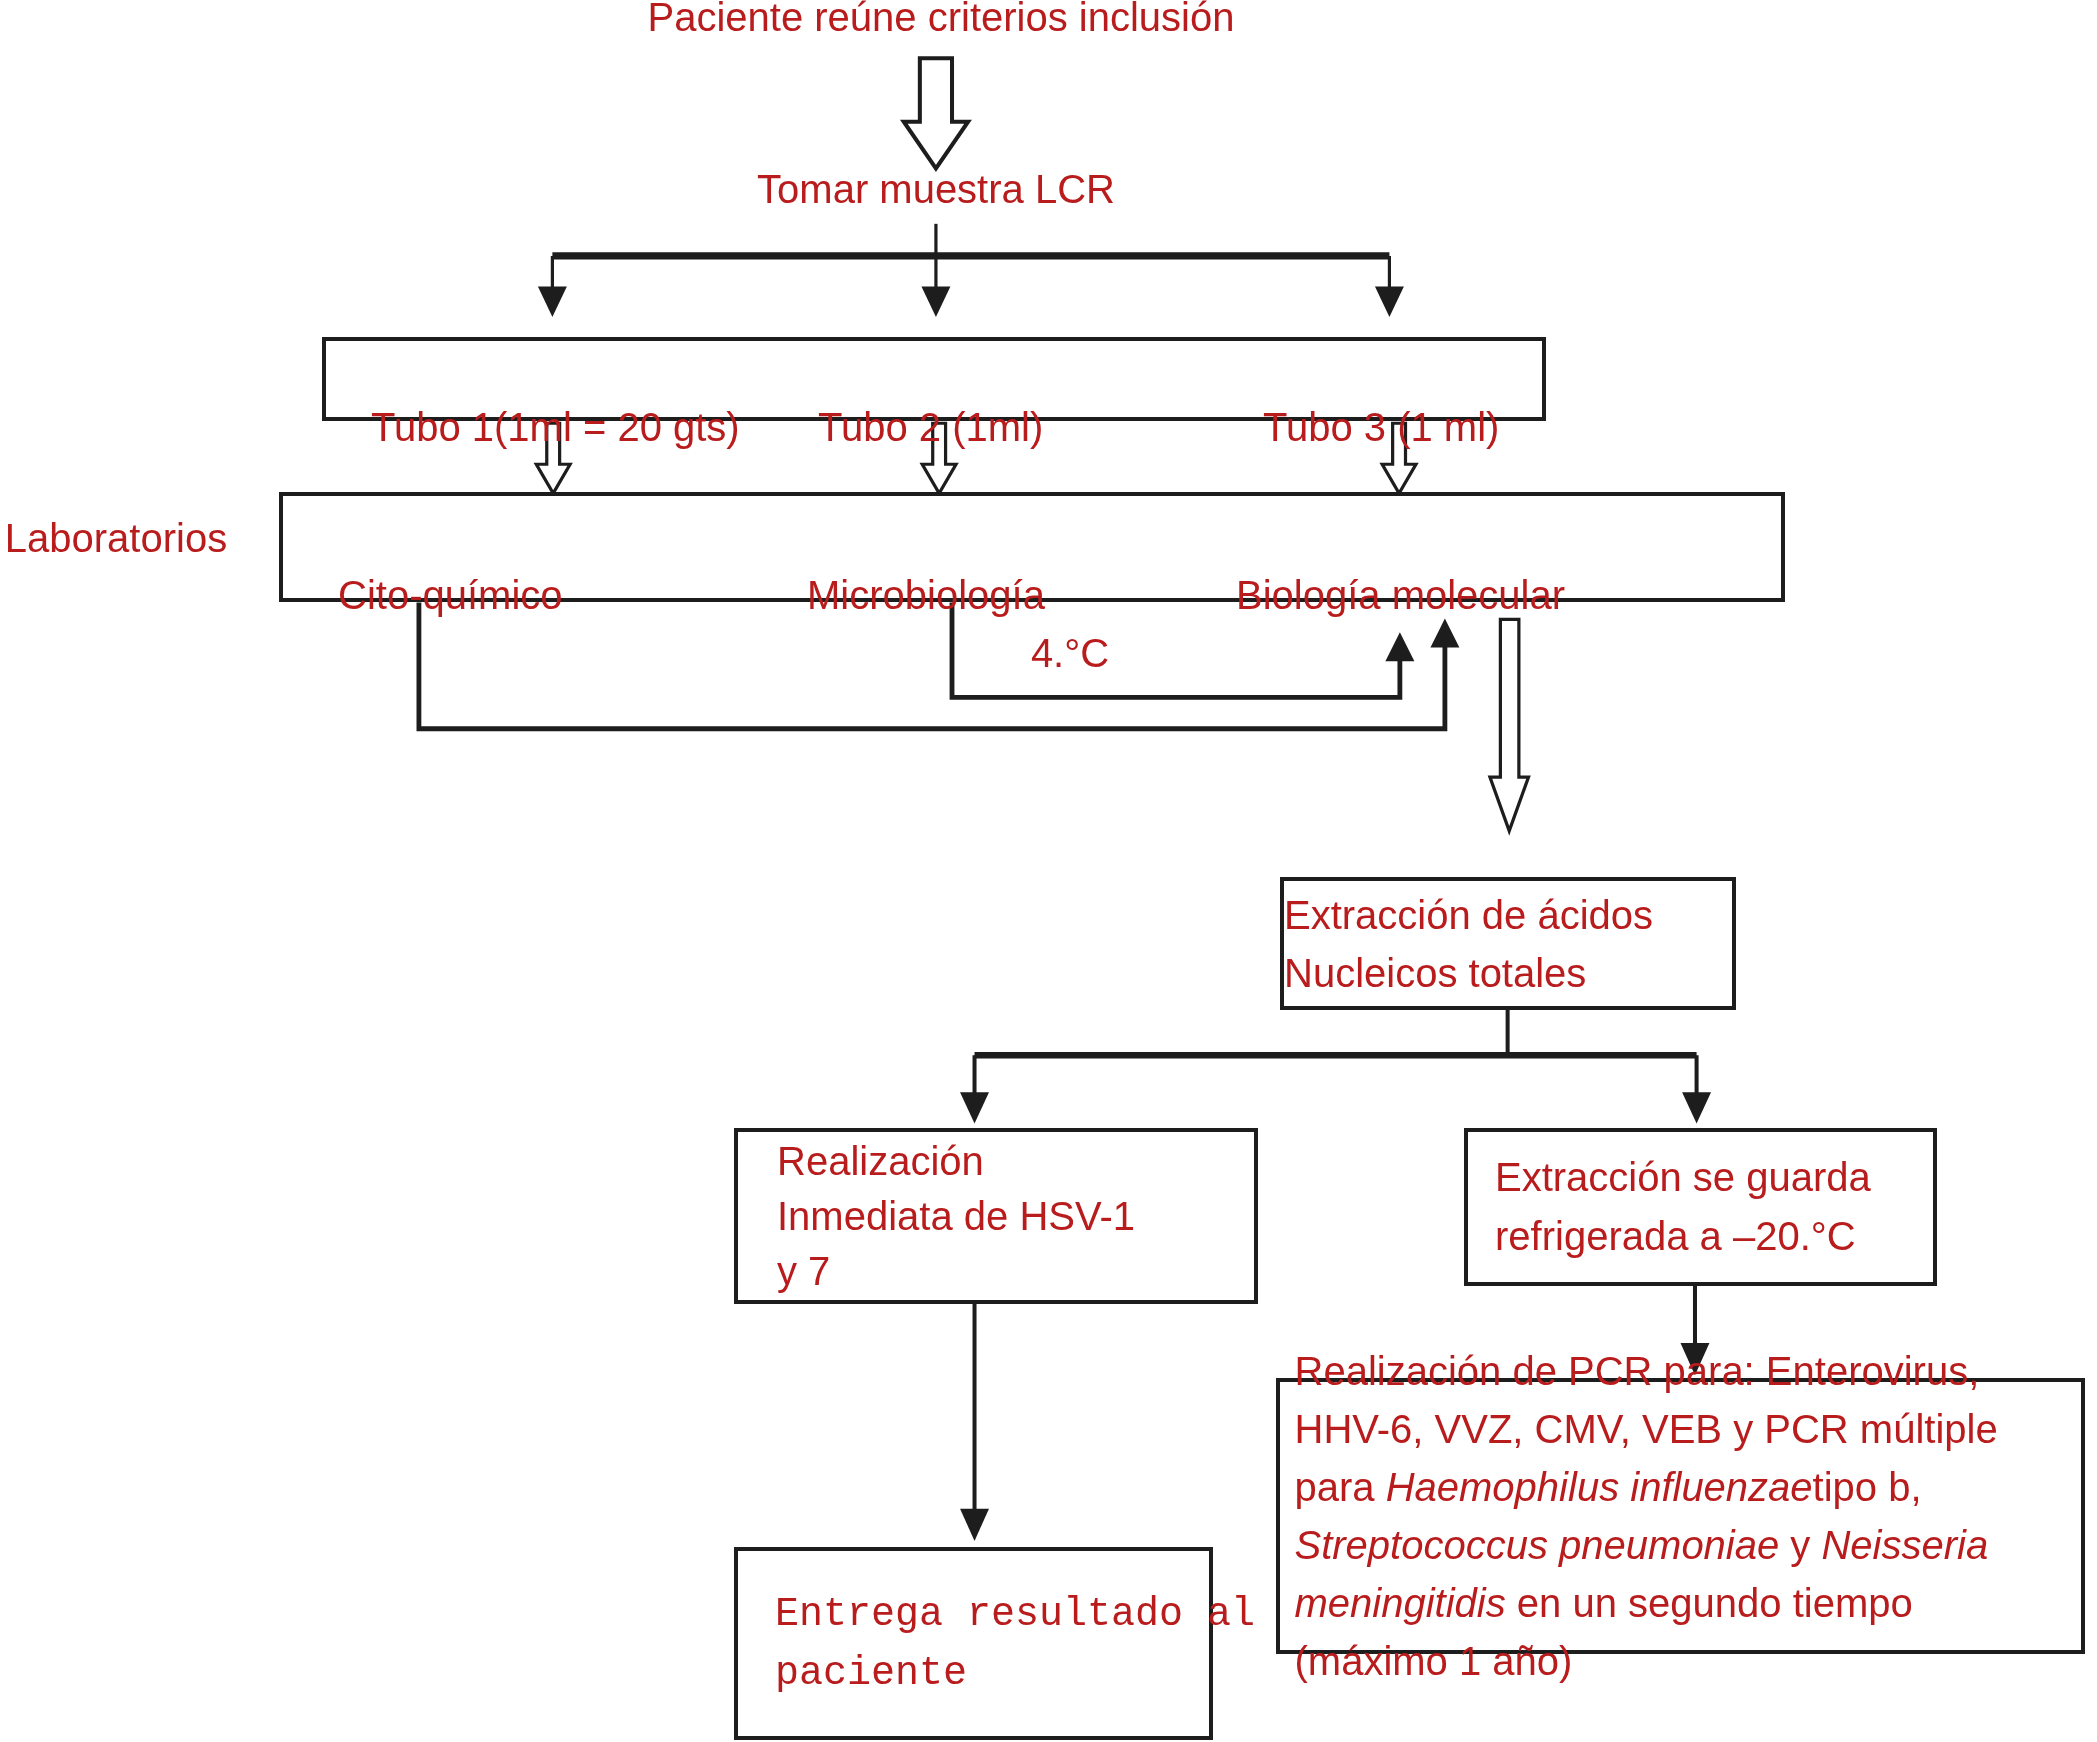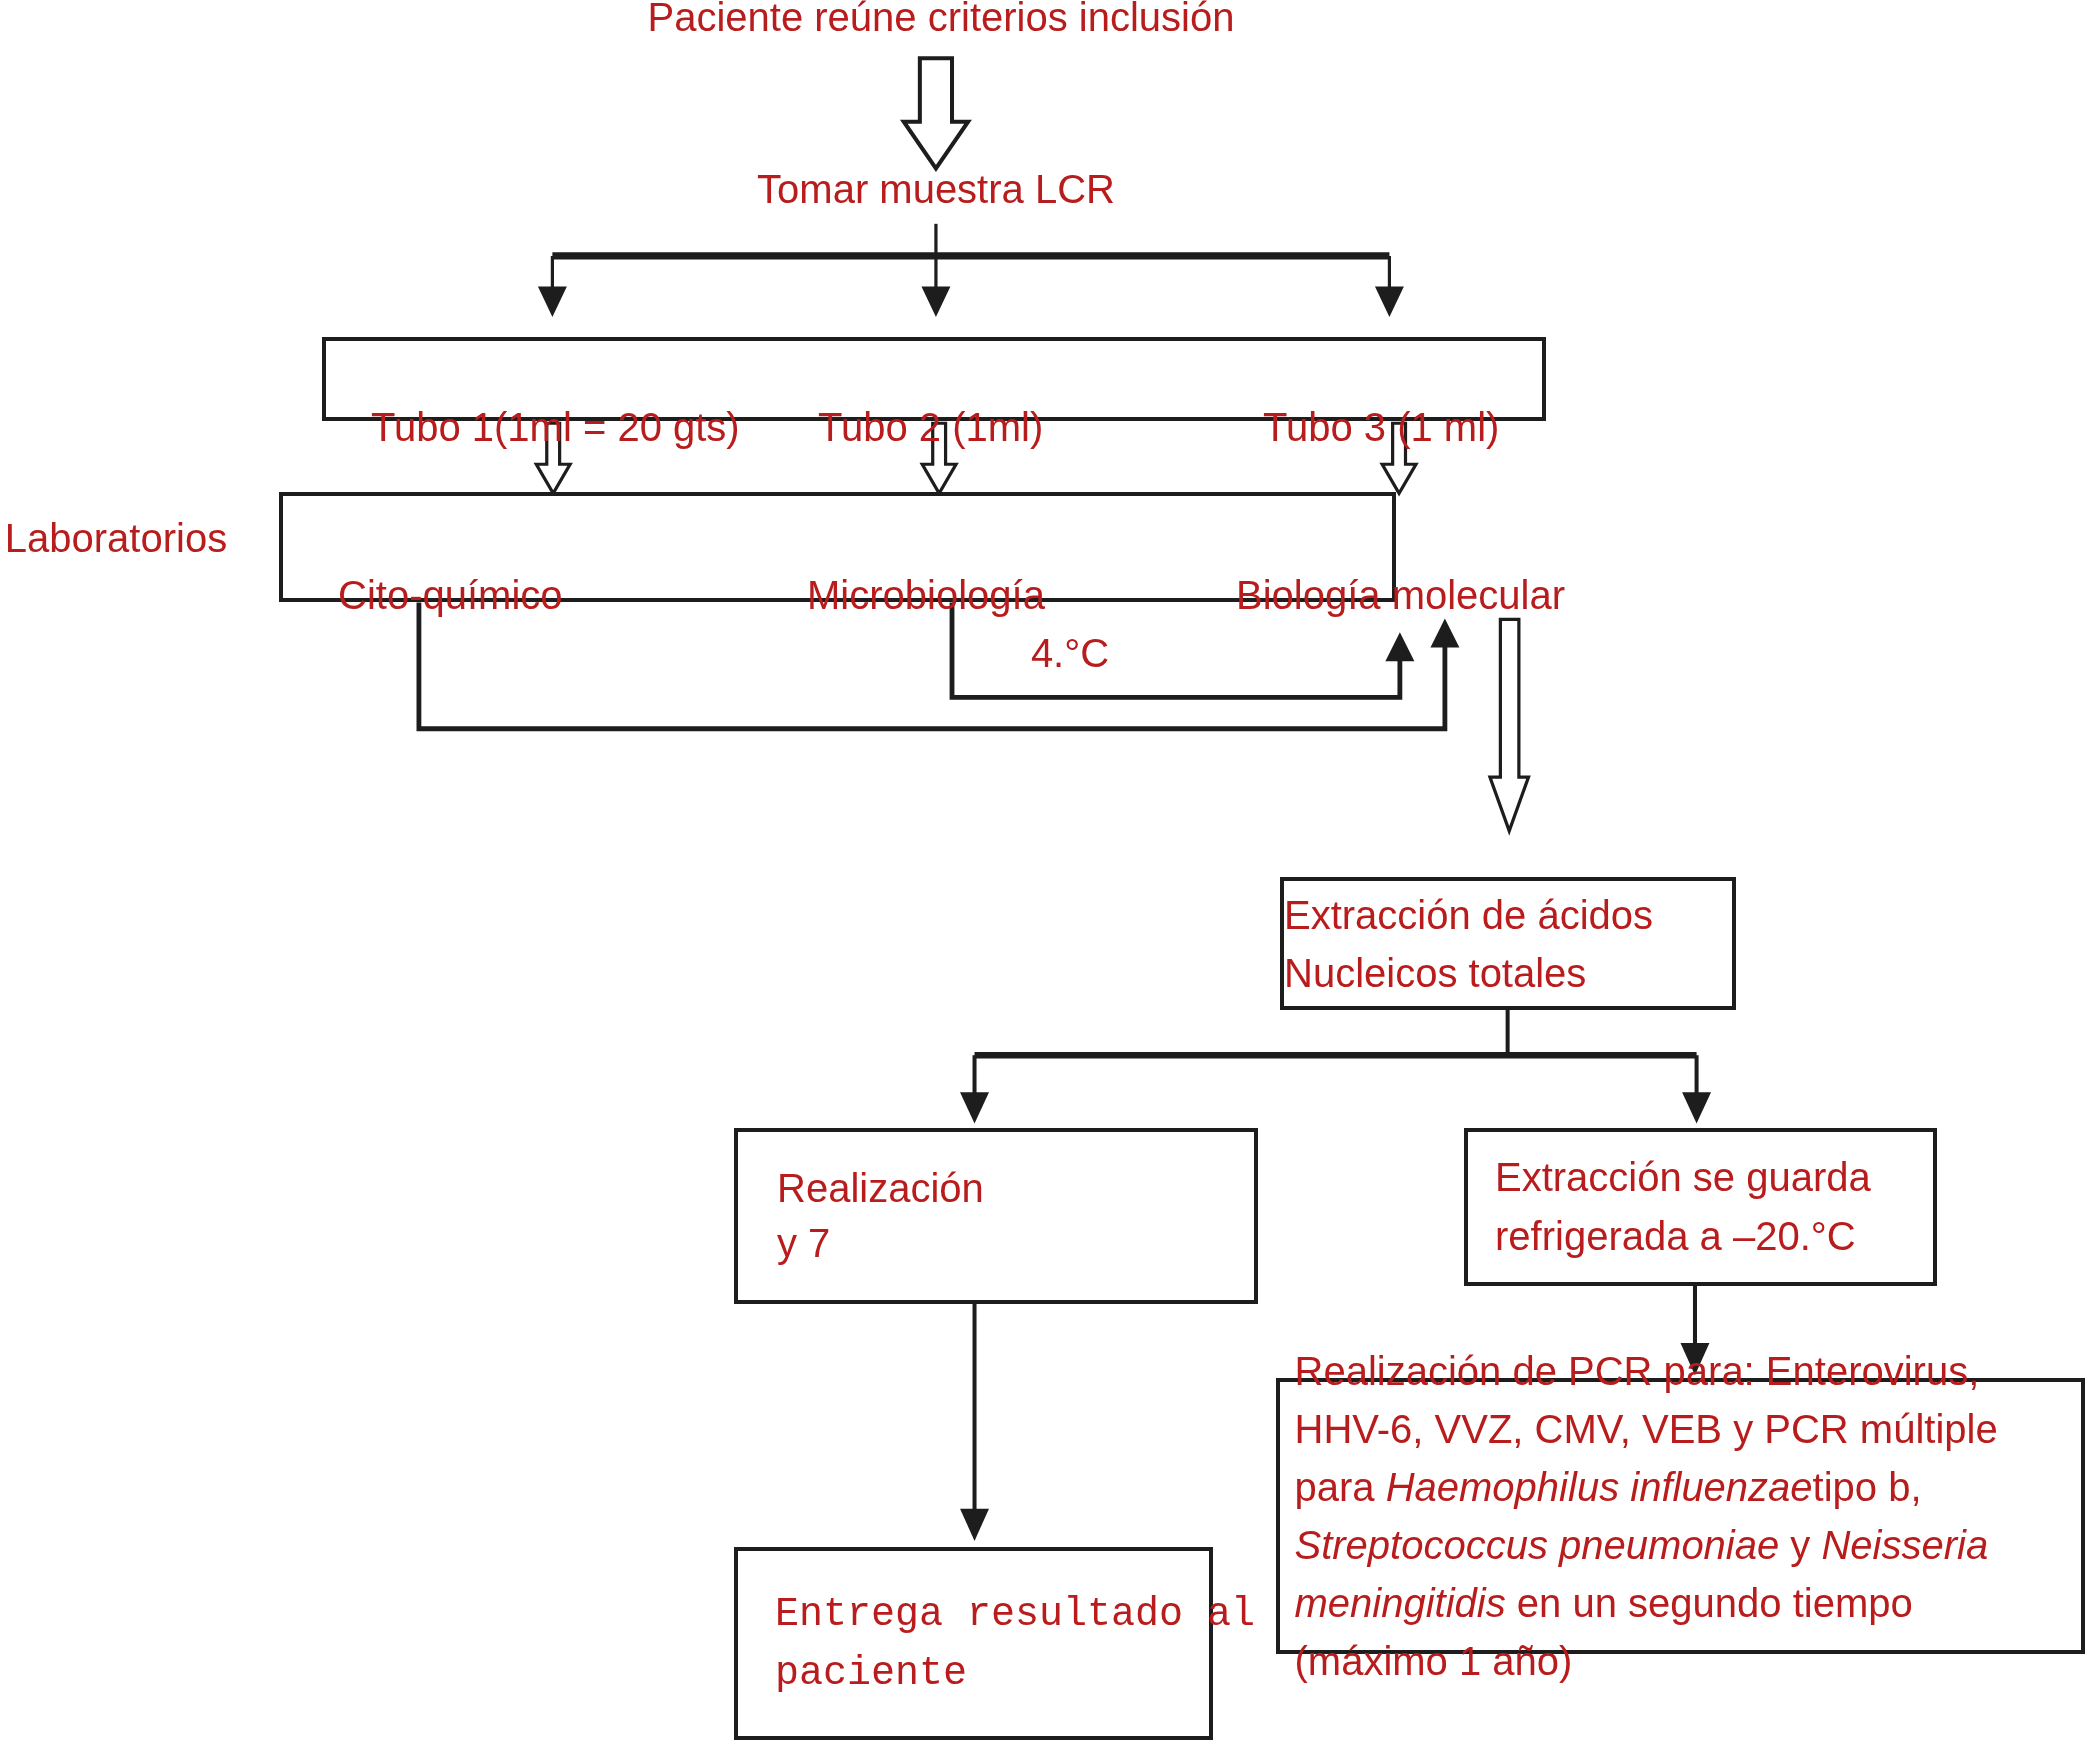--- a/index.html
+++ b/index.html
@@ -85,33 +85,34 @@
   <div class="lbl" style="left:4.8px;top:538px;transform:translateY(-50%);">Laboratorios</div>
 
   <div class="lbl center-xy" style="left:1070px;top:653px;">4.°C</div>
 
   <div class="box rowbox" style="left:322px;top:337px;width:1224px;height:84px;">
     <span style="left:45px;">Tubo 1(1ml = 20 gts)</span>
     <span style="left:492px;">Tubo 2 (1ml)</span>
     <span style="left:937px;">Tubo 3 (1 ml)</span>
   </div>
 
-  <div class="box rowbox" style="left:279px;top:492px;width:1117px;height:110px;">
+  <div class="box rowbox" style="left:279px;top:492px;width:1506px;height:110px;">
     <span style="left:55px;">Cito-químico</span>
     <span style="left:524px;">Microbiología</span>
     <span style="left:953px;">Biología molecular</span>
   </div>
 
   <div class="box vcenter c lh72" style="left:1280px;top:877px;width:456px;height:133px;">
     <div class="line">Extracción de ácidos</div>
     <div class="line">Nucleicos totales</div>
   </div>
 
   <div class="box vcenter lh69" style="left:734px;top:1128px;width:524px;height:176px;padding-left:39px;">
     <div class="line">Realización</div>
+    <div class="line">Inmediata de HSV-1</div>
     <div class="line">y 7</div>
   </div>
 
   <div class="box vcenter lh73" style="left:1464px;top:1128px;width:473px;height:158px;padding-left:27px;">
     <div class="line">Extracción se guarda</div>
     <div class="line">refrigerada a –20.°C</div>
   </div>
 
   <div class="box vcenter lh72" style="left:1276px;top:1378px;width:809px;height:276px;padding-left:14.5px;">
     <div class="line">Realización de PCR para: Enterovirus,</div>

